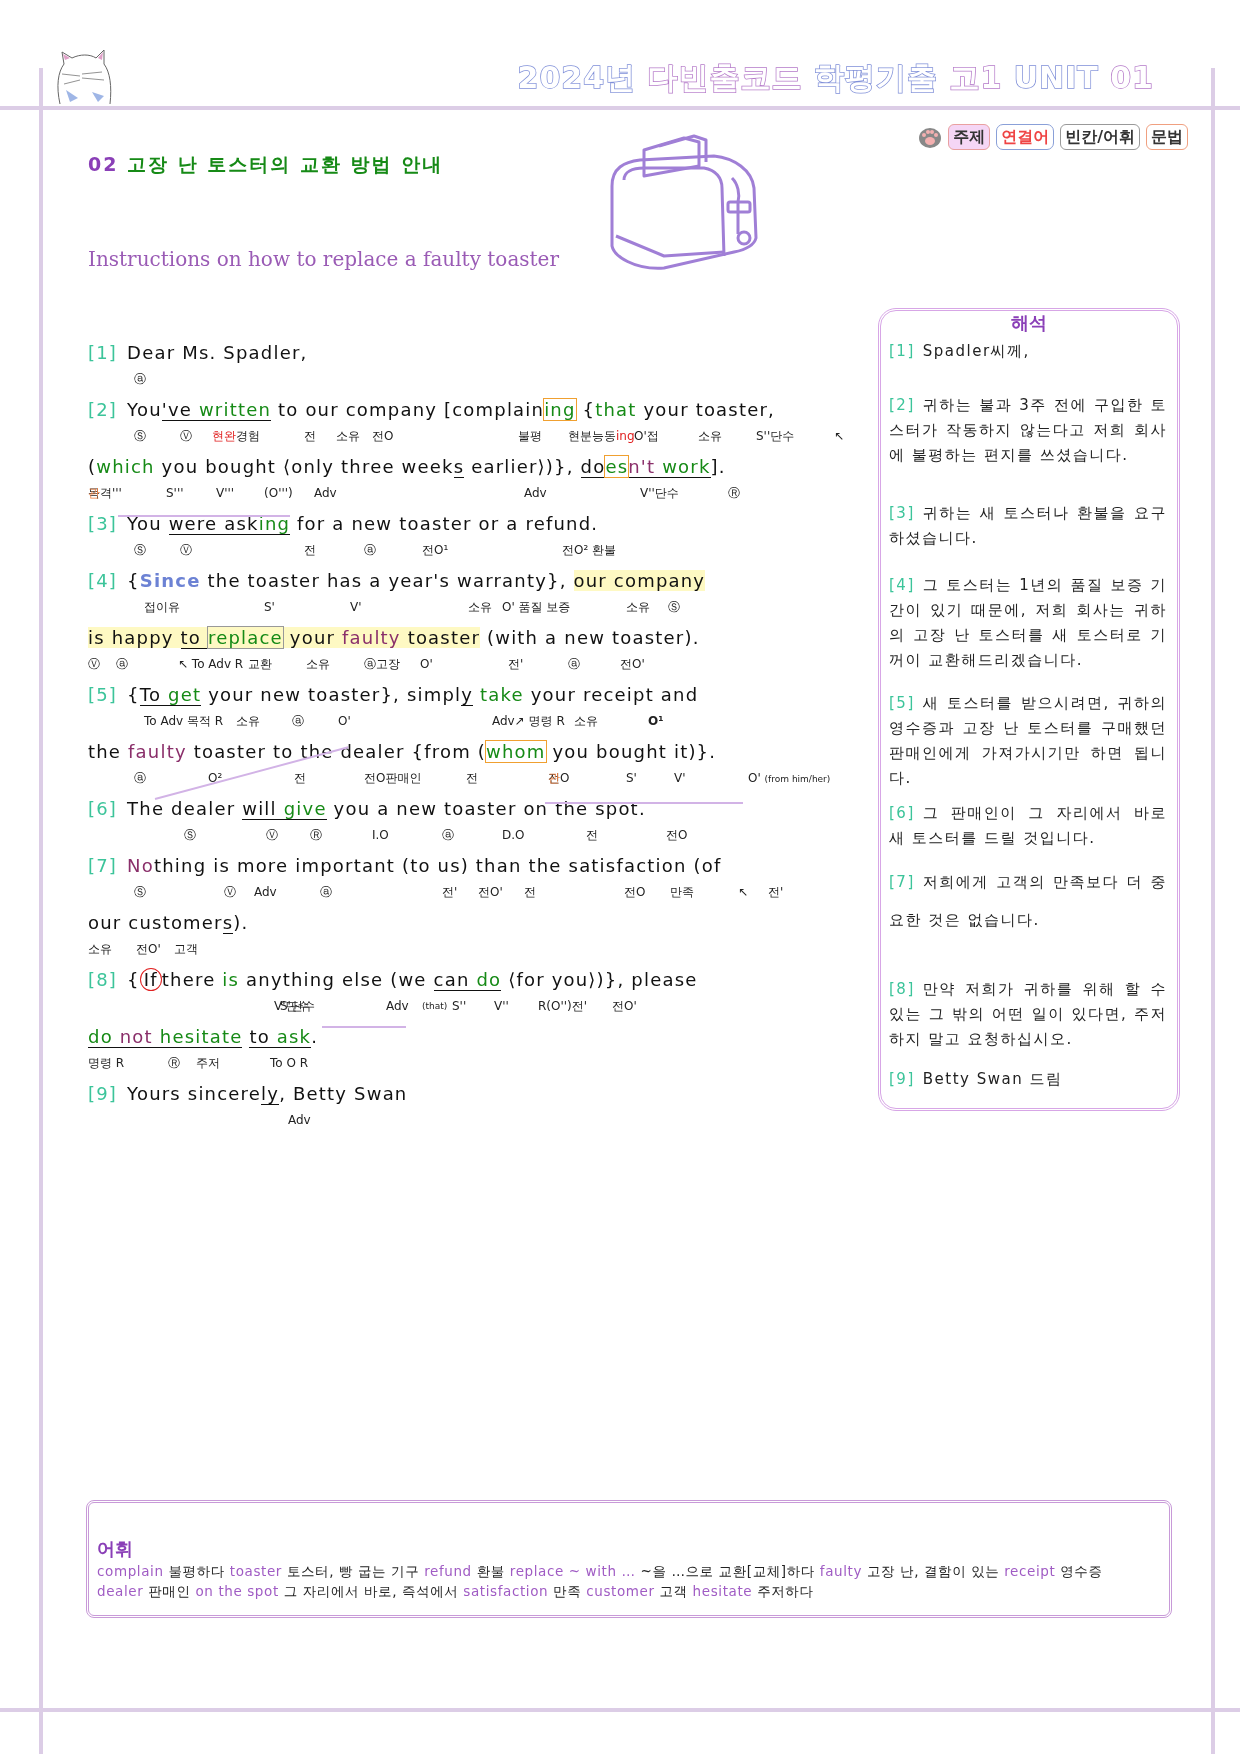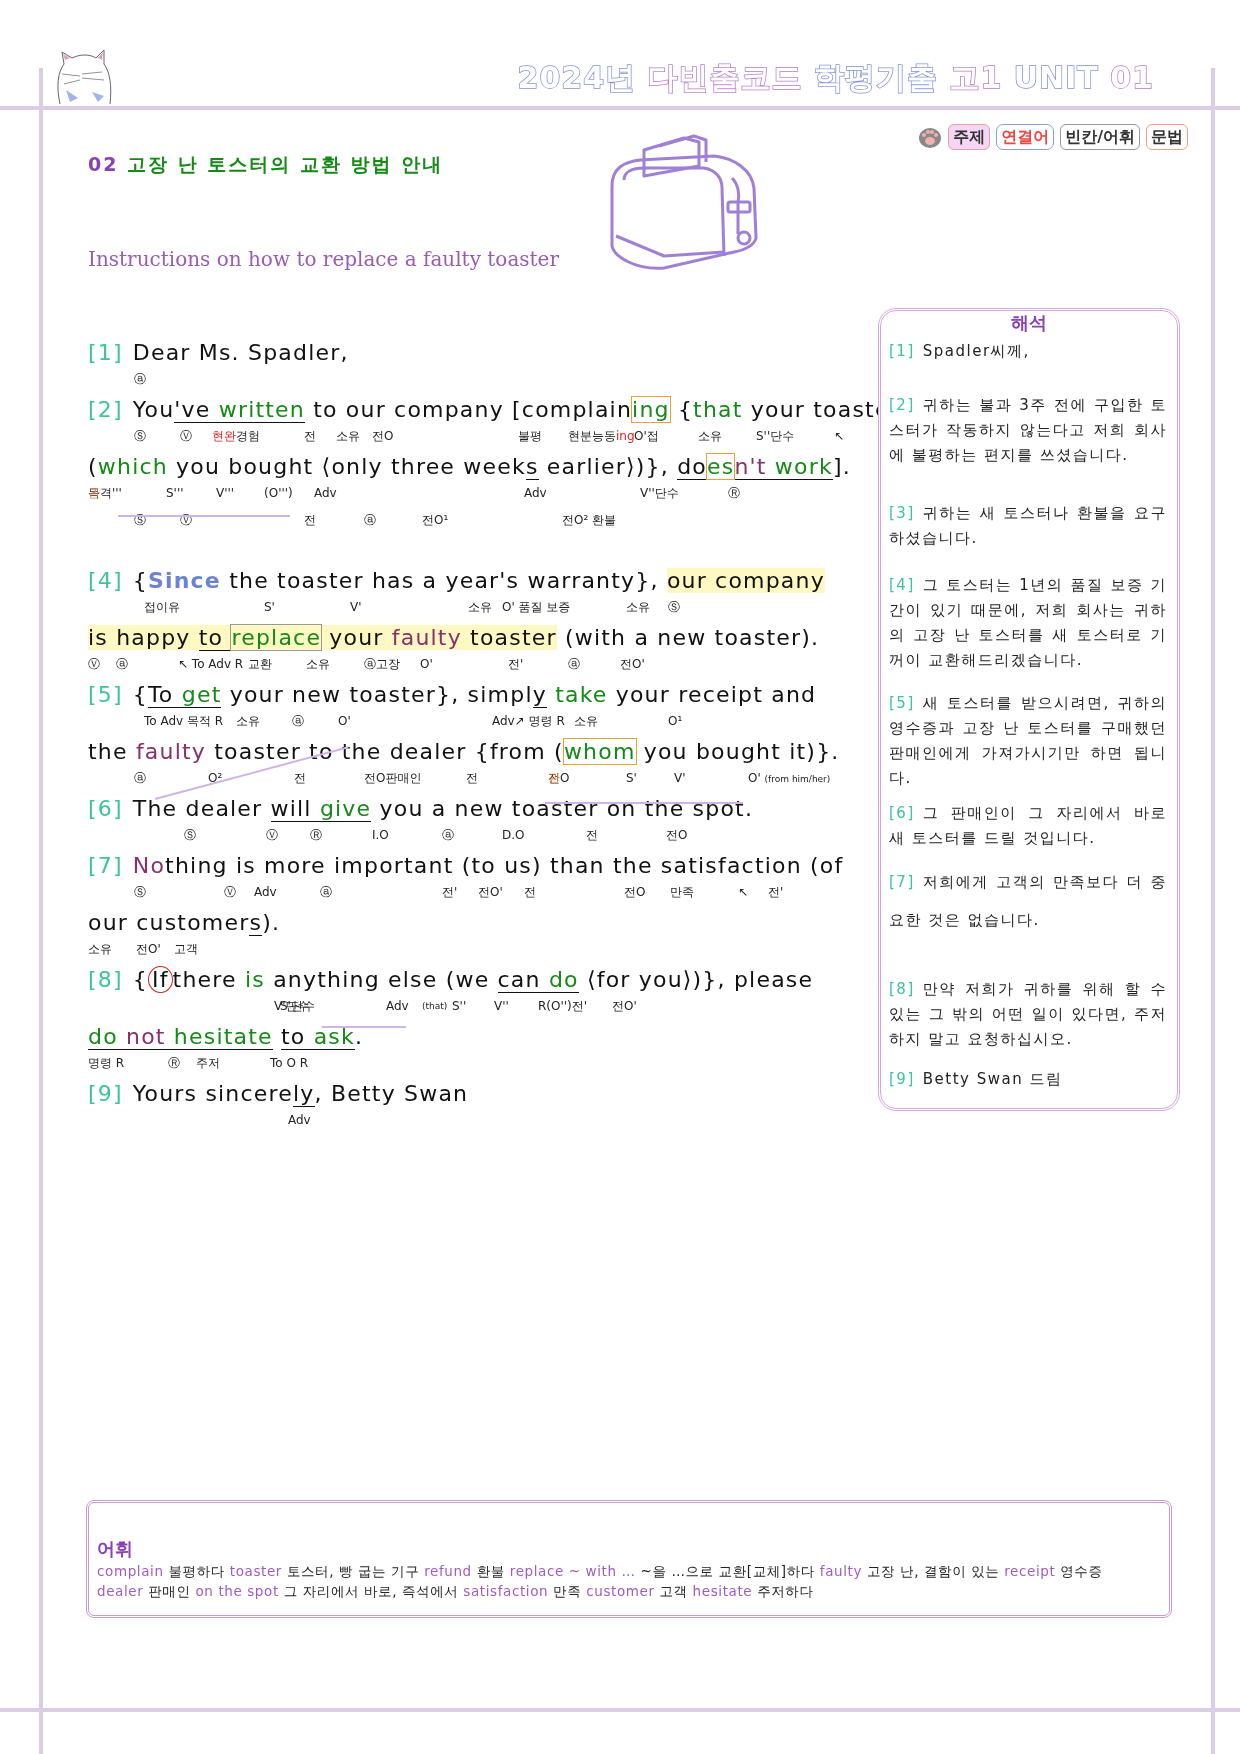--- a/index.html
+++ b/index.html
@@ -20,21 +20,21 @@
   .tag { font-size:16px; font-weight:bold; padding:1px 4px; border-radius:6px; border:1.5px solid; line-height:22px; }
   .paw { width:24px; height:22px; }
   
   .qnum { color:#8a3fb7; font-weight:bold; font-size:19px; border:0; }
   .topic { position:absolute; left:88px; top:152px; font-size:19px; color:#168a16; font-weight:bold; letter-spacing:2px; }
   .subtitle { position:absolute; left:88px; top:247px; font-size:20px; color:#9a5bb5; font-family:"DejaVu Serif", serif; }
   .toaster { position:absolute; left:604px; top:128px; width:160px; height:145px; }
   
   .main { position:absolute; left:88px; top:338px; width:760px; }
   .line { position:relative; height:57px; }
-  .sent { font-size:22px; letter-spacing:1.2px; white-space:nowrap; height:30px; line-height:30px; }
+  .sent { font-size:18px; letter-spacing:1.2px; white-space:nowrap; height:30px; line-height:30px; }
   .ann { font-size:12px; color:#222; height:26px; line-height:22px; white-space:nowrap; position:relative; }
   .num { color:#3cc49a; margin-right:10px; }
   .g { color:#168a16; }
   .m { color:#8a2f6a; }
   .u { border-bottom:1.5px solid #111; }
   .box-o { outline:1.5px solid #f0a030; }
   .box-g { outline:1.5px solid #999; }
   .hl { background:#fef9c3; }
   .since { color:#6c82d4; font-weight:bold; }
   .circ-red { border:1.5px solid #e02020; border-radius:50%; padding:0 3px; }
@@ -147,20 +147,21 @@
         <span style="left:128px;">V'''</span>
         <span style="left:176px;">(O''')</span>
         <span style="left:226px;">Adv</span>
       <span style="left:436px;">Adv</span>
         <span style="left:552px;">V''단수</span>
         <span style="left:640px;">Ⓡ</span>
     </div>
   </div>
 
   <div class="line">
+    <div class="sent"><span class="num">[3]</span>You <span class="u">were ask<span class="g">ing</span></span> for a new toaster or a refund.</div>
     <div class="ann">
       <span style="left:46px;">Ⓢ</span>
         <span style="left:92px;">Ⓥ</span>
         <span style="left:216px;">전</span>
         <span style="left:276px;">ⓐ</span>
         <span style="left:334px;">전O¹</span>
         <span style="left:474px;">전O² 환불</span>
     </div>
   </div>
 
@@ -195,21 +196,21 @@
 
   <div class="line">
     <div class="sent"><span class="num">[5]</span>{<span class="u">To <span class="g">get</span></span> your new toaster}, simpl<span class="u">y</span> <span class="g">take</span> your receipt and</div>
     <div class="ann">
       <span style="left:56px;">To Adv 목적 R</span>
         <span style="left:148px;">소유</span>
         <span style="left:204px;">ⓐ</span>
         <span style="left:250px;">O'</span>
         <span style="left:404px;">Adv↗ 명령 R</span>
         <span style="left:486px;">소유</span>
-        <span style="left:580px;">O¹</span>
+        <span style="left:560px;font-weight:bold;">O¹</span>
     </div>
   </div>
 
   <div class="line">
     <div class="sent">the <span class="m">faulty</span> toaster to the dealer {from (<span class="g box-o">whom</span> you bought it)}.</div>
     <div class="ann">
       <span style="left:46px;">ⓐ</span>
         <span style="left:120px;">O²</span>
         <span style="left:206px;">전</span>
         <span style="left:276px;">전O판매인</span>

